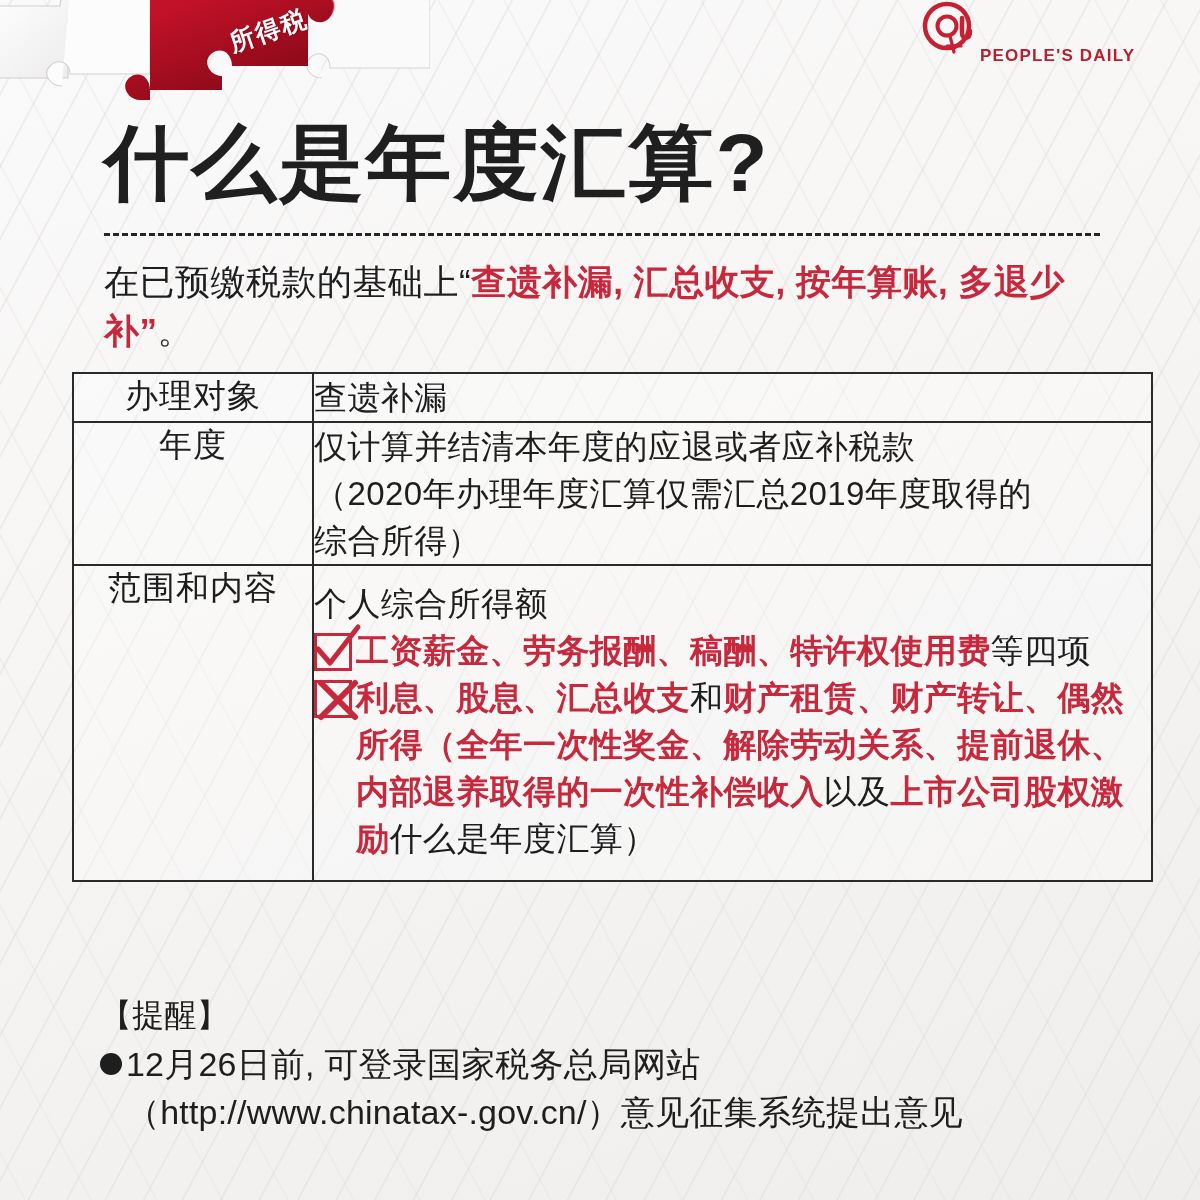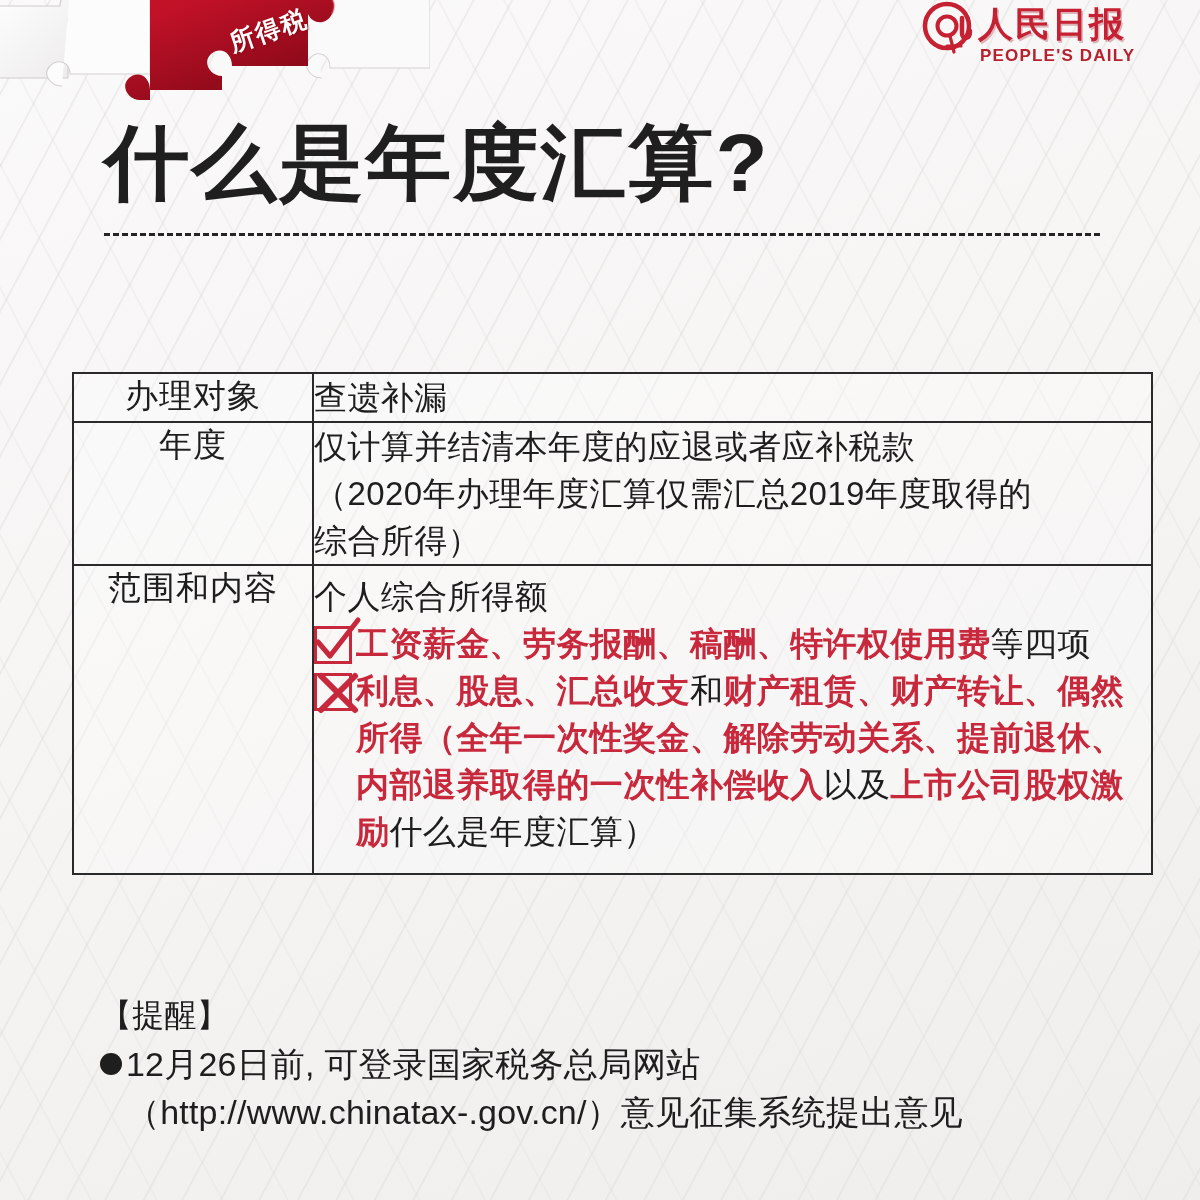--- a/index.html
+++ b/index.html
@@ -151,21 +151,21 @@
     vertical-align: middle;
     letter-spacing: 1px;
   }
   td.val {
     font-size: 33px;
     color: #1f1e1e;
     padding: 20px 14px 22px 22px;
     line-height: 47px;
     letter-spacing: 0.4px;
   }
-  #row-scope td.val { padding-top: 7px; padding-bottom: 18px; }
+  #row-scope td.val { padding-top: 14px; padding-bottom: 18px; }
   .val-line { white-space: nowrap; }
 
   .mark-row {
     display: flex;
     align-items: flex-start;
   }
   .mark-box {
     position: relative;
     flex: 0 0 auto;
     width: 38px;
@@ -242,27 +242,29 @@
     <div class="pz-label" id="pz-label-2">所得税</div>
   </div>
 
   <div id="masthead">
     <svg id="masthead-at" viewBox="0 0 58 56">
       <circle cx="27" cy="26" r="22" fill="none" stroke="#c62033" stroke-width="4.5"></circle>
       <circle cx="27" cy="26" r="9.5" fill="none" stroke="#c62033" stroke-width="4"></circle>
       <path d="M42,18 L42,33 C42,40 50,40 50,31" fill="none" stroke="#c62033" stroke-width="4.5" stroke-linecap="round"></path>
       <path d="M30,36 L34,52 M27,46 L41,46" stroke="#c62033" stroke-width="3.2" stroke-linecap="round" fill="none"></path>
     </svg>
-    <div id="masthead-cn">人民日报</div>
     <div id="masthead-en">PEOPLE'S DAILY</div>
   </div>
 
   <div id="title">什么是年度汇算?</div>
   <div id="title-rule"></div>
 
+  <div id="subtitle">
+    <span>在已预缴税款的基础上</span><span>“</span><span class="rd">查遗补漏, 汇总收支, 按年算账, 多退少补</span><span class="rd">”</span><span>。</span>
+  </div>
 
   <table id="info-table">
     <tbody>
       <tr>
         <td class="lbl">办理对象</td>
         <td class="val">
           <div class="val-line">查遗补漏</div>
         </td>
       </tr>
       <tr>

